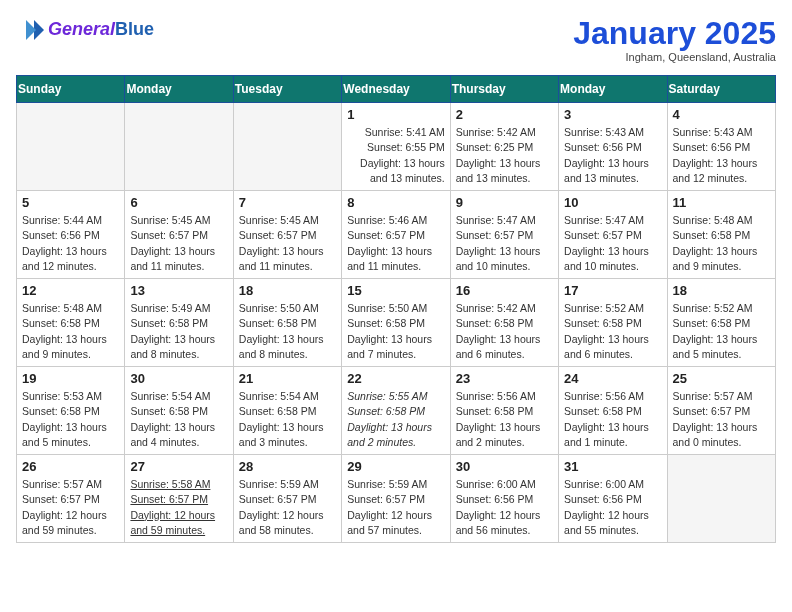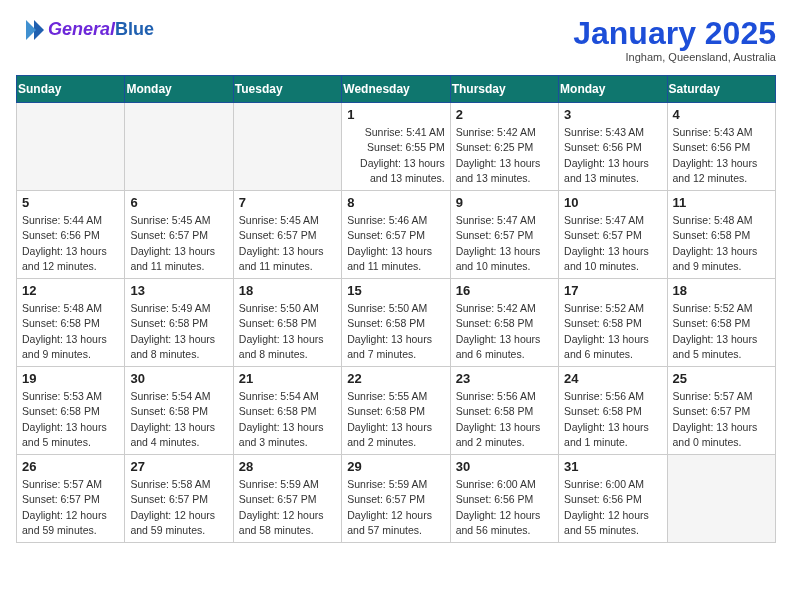--- a/index.html
+++ b/index.html
@@ -277,21 +277,21 @@
         </td>
         <td>
           <span class="date-num">21</span>
           <div class="cell-info" style="white-space: pre-line;">Sunrise: 5:54 AM
 Sunset: 6:58 PM
 Daylight: 13 hours
 and 3 minutes.</div>
         </td>
         <td>
           <span class="date-num">22</span>
-          <div class="cell-info" style="white-space: pre-line;">Sunrise: 5:55 AM
+          <div class="cell-info" style="white-space: pre-line; font-style: italic;">Sunrise: 5:55 AM
 Sunset: 6:58 PM
 Daylight: 13 hours
 and 2 minutes.</div>
         </td>
         <td>
           <span class="date-num">23</span>
           <div class="cell-info" style="white-space: pre-line;">Sunrise: 5:56 AM
 Sunset: 6:58 PM
 Daylight: 13 hours
 and 2 minutes.</div>
@@ -314,21 +314,21 @@
       <tr class="week-row">
         <td>
           <span class="date-num">26</span>
           <div class="cell-info" style="white-space: pre-line;">Sunrise: 5:57 AM
 Sunset: 6:57 PM
 Daylight: 12 hours
 and 59 minutes.</div>
         </td>
         <td>
           <span class="date-num">27</span>
-          <div class="cell-info" style="white-space: pre-line;">Sunrise: 5:58 AM
+          <div class="cell-info" style="white-space: pre-line; text-decoration: underline;">Sunrise: 5:58 AM
 Sunset: 6:57 PM
 Daylight: 12 hours
 and 59 minutes.</div>
         </td>
         <td>
           <span class="date-num">28</span>
           <div class="cell-info" style="white-space: pre-line;">Sunrise: 5:59 AM
 Sunset: 6:57 PM
 Daylight: 12 hours
 and 58 minutes.</div>

